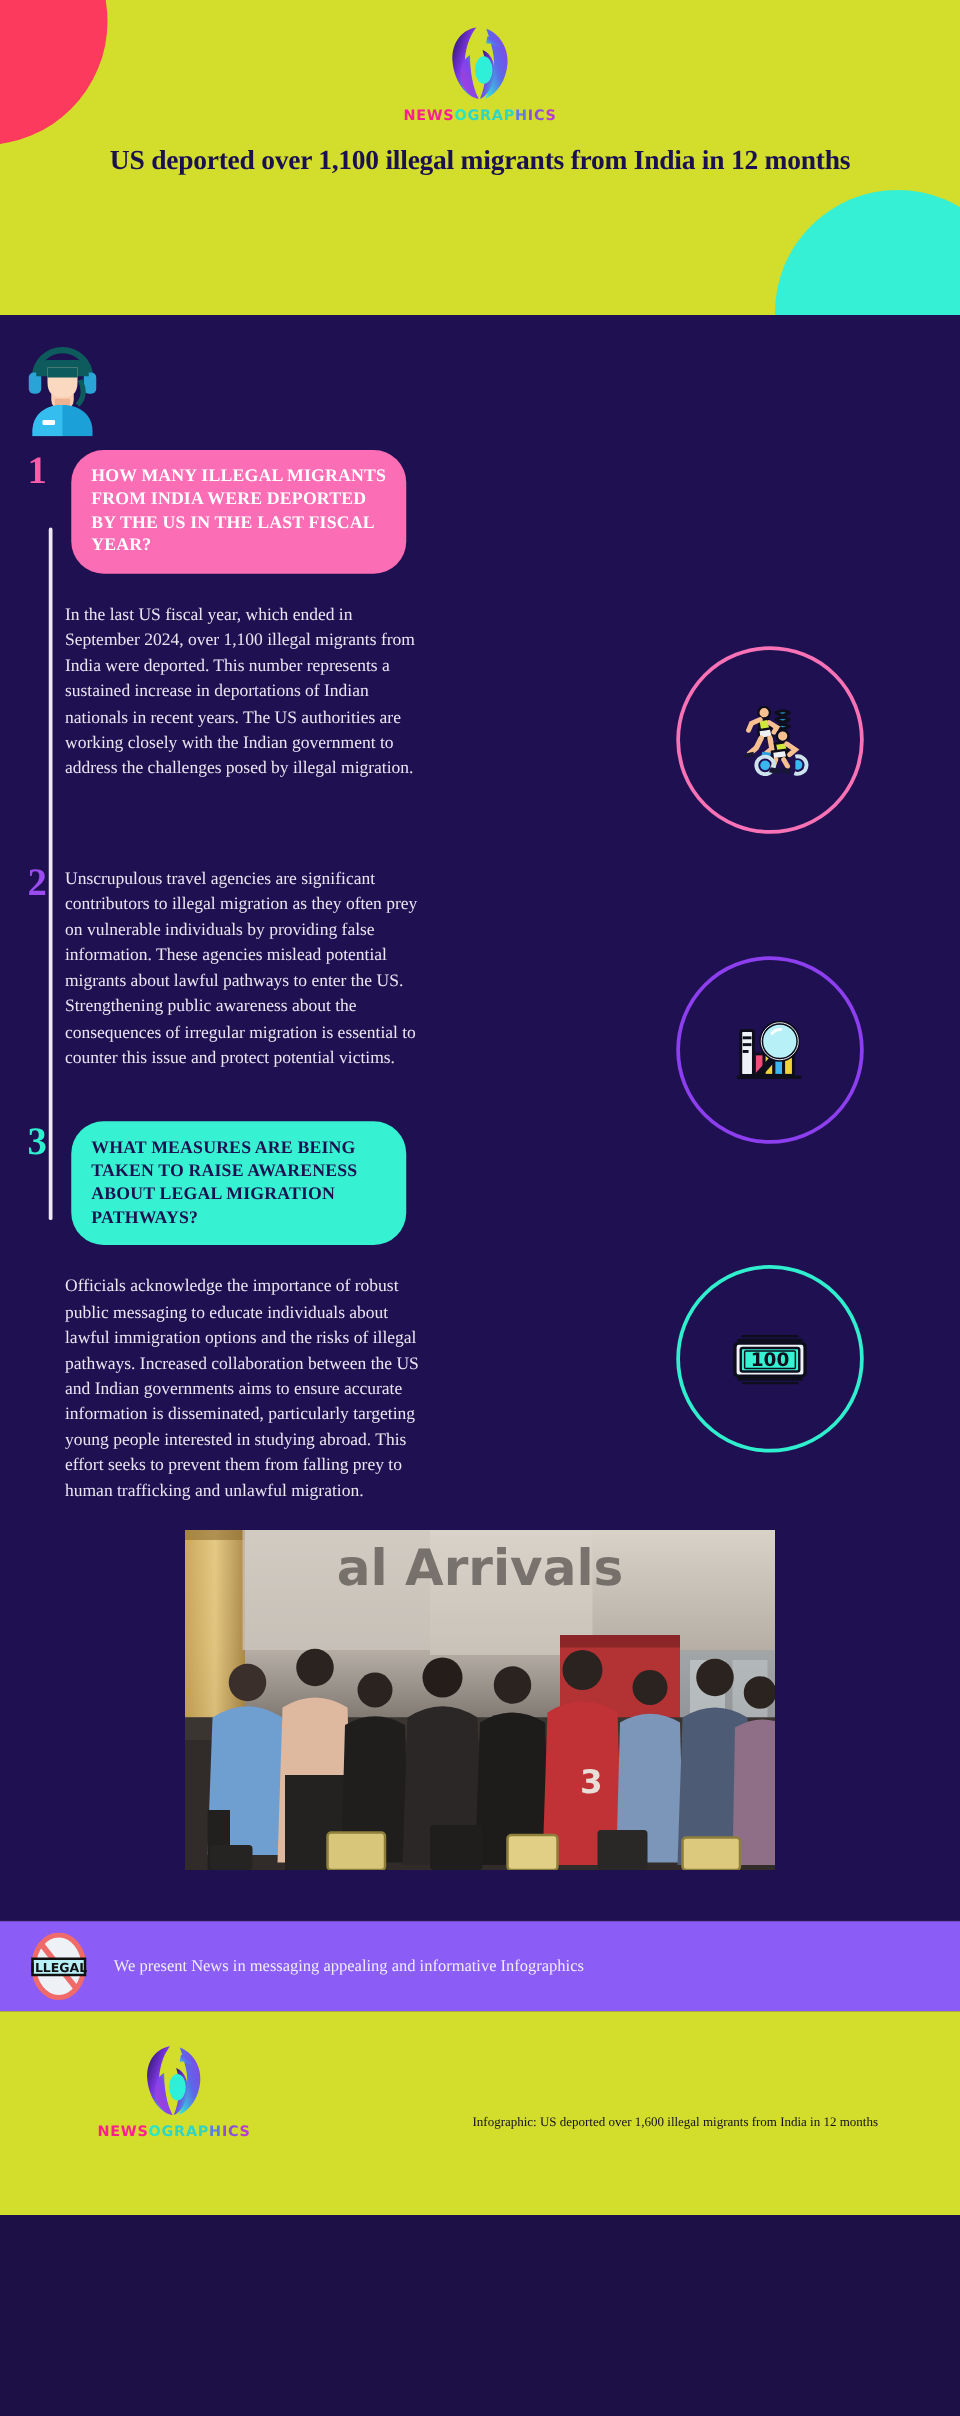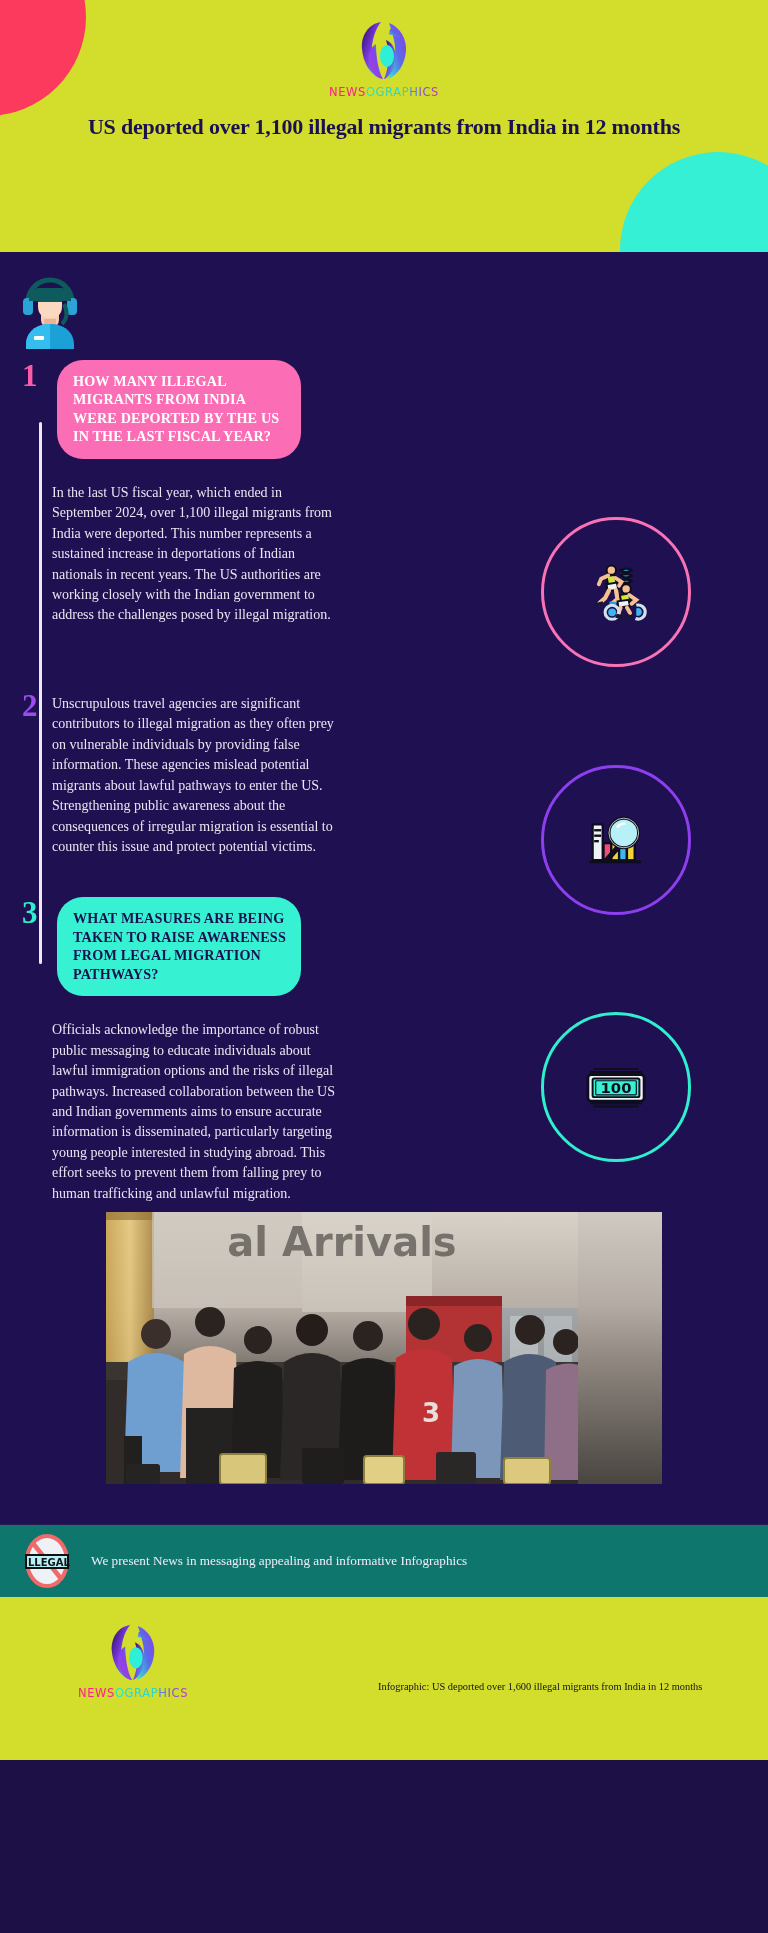--- a/index.html
+++ b/index.html
@@ -37,21 +37,21 @@
   .header-inner {
     position: relative;
     z-index: 3;
     padding-top: 18px;
     text-align: center;
   }
   .logo-wrap { display: inline-block; text-align: center; }
   .logo-globe { width: 56px; height: 64px; display: block; margin: 0 auto; }
   .logo-word {
     font-family: "DejaVu Sans", sans-serif;
-    font-weight: normal;
+    font-weight: bold;
     font-size: 11.5px;
     letter-spacing: .6px;
     margin-top: 3px;
     white-space: nowrap;
   }
   .logo-word span { display: inline; }
   .lw1 { color: #ff1f8f; }
   .lw2 { color: #25e8c8; }
   .lw3 { color: #2ed6c8; }
   .lw4 { color: #5b7de8; }
@@ -99,21 +99,21 @@
     left: 22px;
     top: 0px;
     font-family: "Liberation Serif", serif;
     font-weight: bold;
     font-size: 31px;
     line-height: 1;
   }
 
   .badge {
     margin-left: 57px;
-    width: 244px;
+    width: 268px;
     border-radius: 26px;
     padding: 12px 15px 13px 16px;
   }
   .badge-text {
     font-family: "Liberation Serif", serif;
     font-weight: bold;
     font-size: 14.2px;
     line-height: 1.30;
     letter-spacing: .15px;
   }
@@ -154,33 +154,33 @@
     align-items: center;
     justify-content: center;
   }
   .ci-1 { border: 3px solid #f972b6; top: 265px; right: 77px; }
   .ci-2 { border: 3px solid #8d3ff0; top: 513px; right: 77px; }
   .ci-3 { border: 3px solid #2fefce; top: 760px; right: 77px; }
   .circle-icon svg { width: 78px; height: 78px; }
 
   
   .photo-wrap {
-    margin: 8px auto 0;
-    width: 556px; height: 272px;
+    margin: 20px auto 0;
+    width: 472px; height: 272px;
     position: relative;
     overflow: hidden;
     background: #3a3a3c;
   }
   .photo-sky { position:absolute; inset:0; background:linear-gradient(#cfc9c2 0%, #b4aca4 34%, #8e867f 55%, #4a4541 100%); }
 
   
   .strip {
     width: 768px;
     height: 73px;
-    background: #0f766e;
+    background: #8b5cf6;
     display: flex;
     align-items: center;
     padding-left: 20px;
     border-top: 1px solid #241a50;
   }
   .strip-badge { width: 54px; height: 54px; flex: 0 0 auto; }
   .strip-text {
     margin-left: 17px;
     color: #f0eef7;
     font-family: "Liberation Serif", serif;
@@ -352,21 +352,21 @@
       </div>
       <div class="body-text">Unscrupulous travel agencies are significant contributors to illegal migration as they often prey on vulnerable individuals by providing false information. These agencies mislead potential migrants about lawful pathways to enter the US. Strengthening public awareness about the consequences of irregular migration is essential to counter this issue and protect potential victims.</div>
     </div>
 
     <div class="sec-gap-2"></div>
 
     <div class="section s3">
       <div class="sec-row">
         <div class="sec-num">3</div>
         <div class="badge">
-          <div class="badge-text">WHAT MEASURES ARE BEING TAKEN TO RAISE AWARENESS FROM LEGAL MIGRATION PATHWAYS?</div>
+          <div class="badge-text">WHAT MEASURES ARE BEING TAKEN TO RAISE AWARENESS ABOUT LEGAL MIGRATION PATHWAYS?</div>
         </div>
       </div>
       <div class="body-text">Officials acknowledge the importance of robust public messaging to educate individuals about lawful immigration options and the risks of illegal pathways. Increased collaboration between the US and Indian governments aims to ensure accurate information is disseminated, particularly targeting young people interested in studying abroad. This effort seeks to prevent them from falling prey to human trafficking and unlawful migration.</div>
     </div>
   </div>
 
   <div class="photo-wrap">
     <div class="photo-sky"></div>
     <svg viewBox="0 0 472 272" width="472" height="272" style="position:absolute;inset:0">
       <defs>

